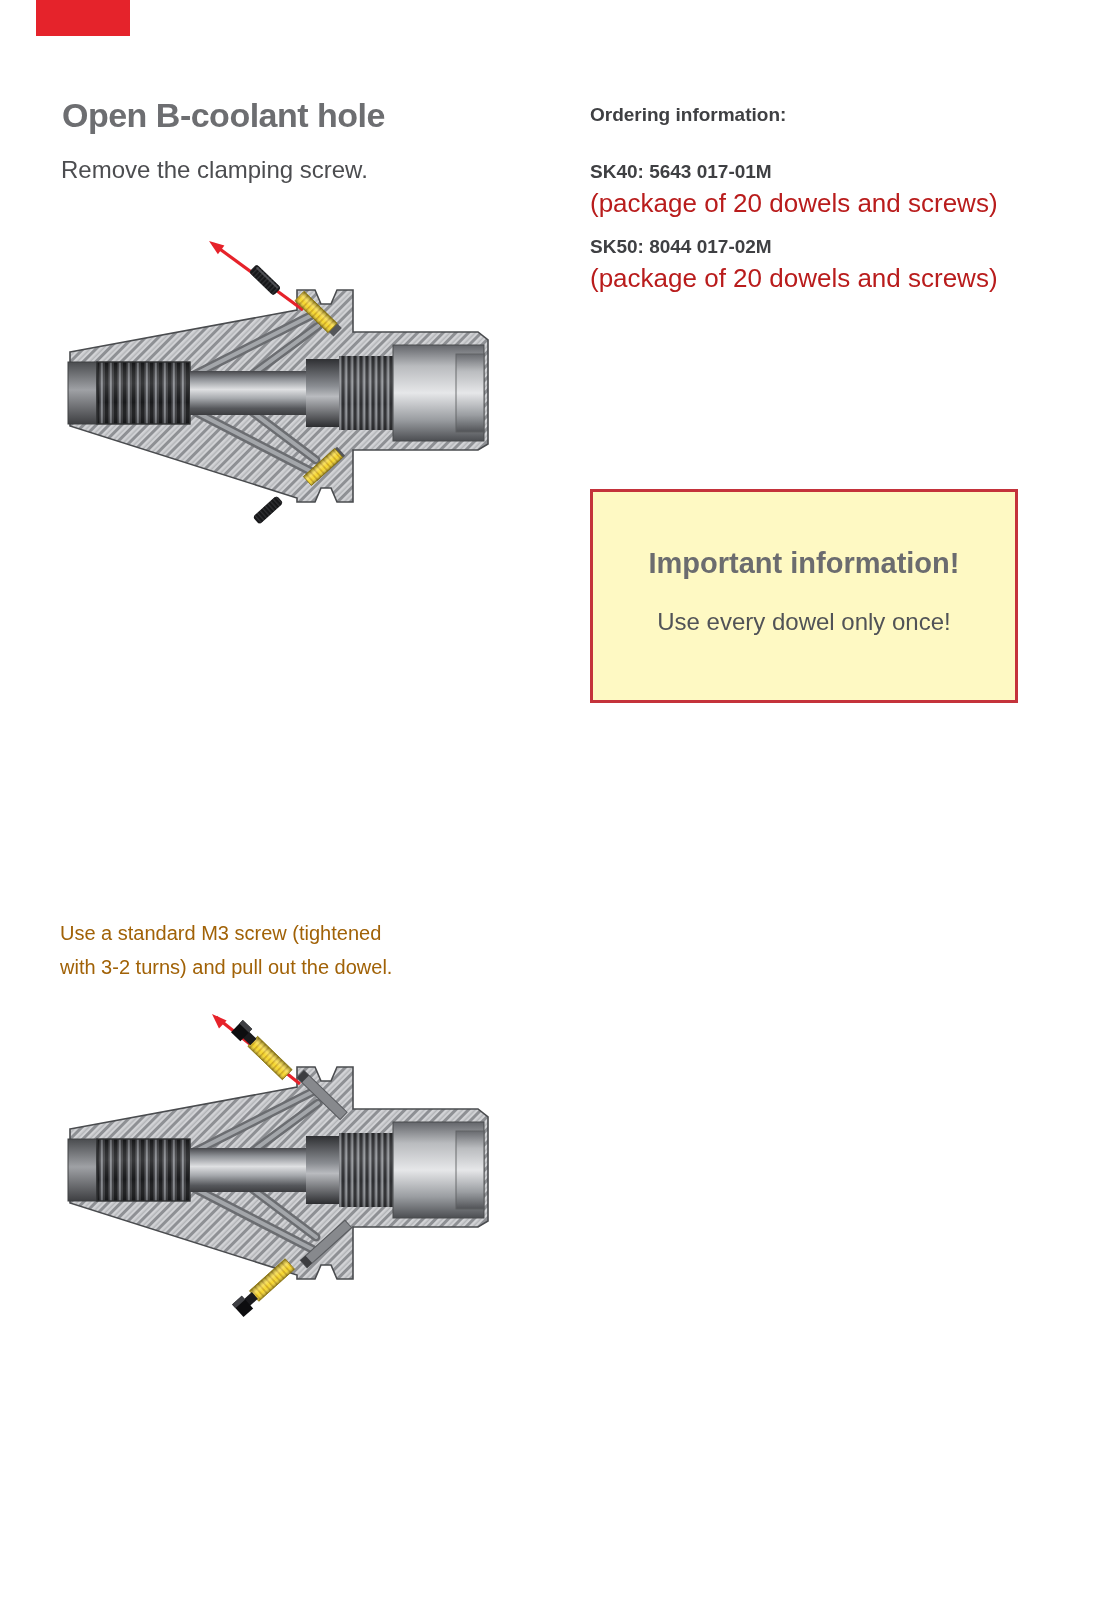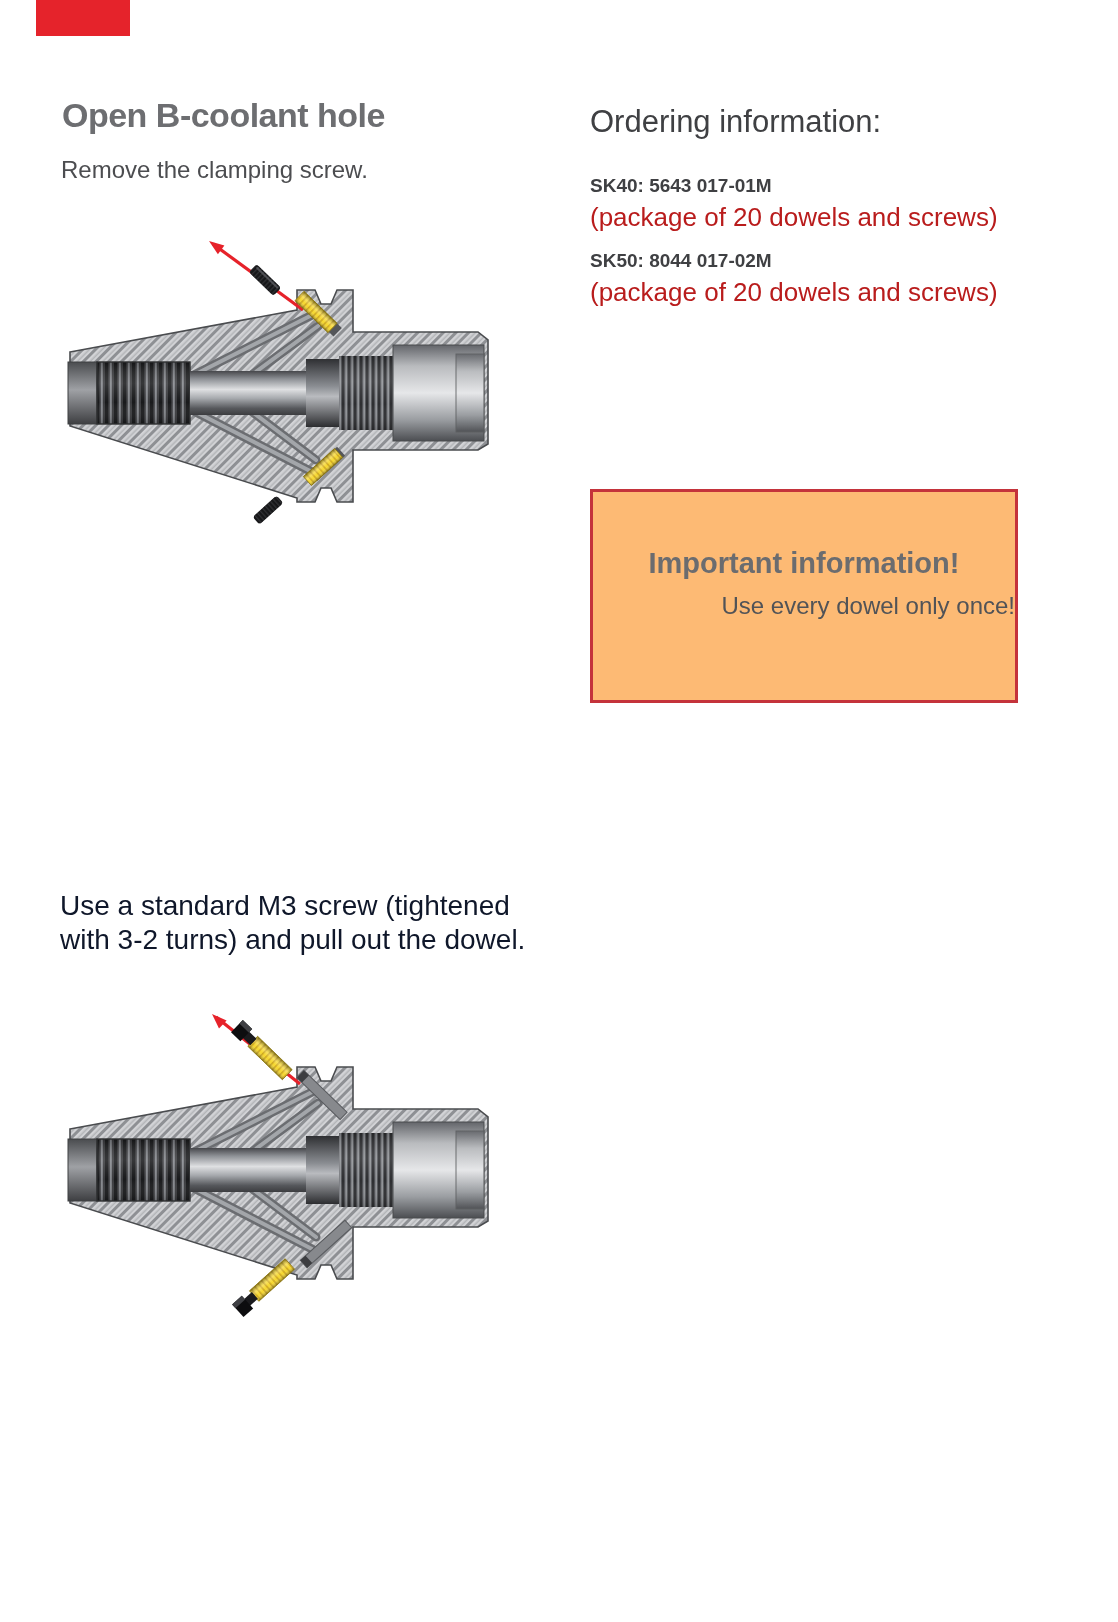--- a/index.html
+++ b/index.html
@@ -3,28 +3,28 @@
 <meta charset="utf-8">
 <style>
   html,body{margin:0;padding:0;background:#ffffff;}
   .page{position:relative;width:1118px;height:1622px;background:#ffffff;overflow:hidden;
         font-family:"Liberation Sans", sans-serif;padding-left:12px;}
   .abs{position:absolute;}
   .corner-tab{left:36px;top:0;width:94px;height:36px;background:#e5232b;}
   .h1{left:62px;top:96px;font-size:34px;font-weight:bold;color:#6d6e71;letter-spacing:-0.5px;}
   .sub1{left:61px;top:156px;font-size:24px;color:#4c4d50;}
   .ordering{left:590px;top:104px;width:460px;}
-  .ordering .head{font-size:31px;font-weight:normal;color:#3f4043;margin:0 0 30px 0;}
+  .ordering .head{font-size:19px;font-weight:bold;color:#3f4043;margin:0 0 30px 0;}
   .ordering .code{font-size:19px;font-weight:bold;color:#3f4043;line-height:32px;margin:0;}
   .ordering .note{font-size:26px;color:#b91c1c;line-height:30px;margin:0 0 13px 0;}
   .imp-box{left:590px;top:489px;width:422px;height:208px;border:3px solid #c4333b;
-           text-align:center;background:#fdba74;}
+           text-align:center;background:#fef9c3;}
   .imp-title{margin-top:55px;font-size:29px;font-weight:bold;color:#6b6c6f;}
-  .imp-body{margin-top:12px;font-size:24px;color:#515357;text-align:right;}
-  .step2-text{left:60px;top:889px;width:500px;font-size:28px;color:#0f172a;line-height:34px;}
+  .imp-body{margin-top:28px;font-size:24px;color:#515357;}
+  .step2-text{left:60px;top:916px;width:500px;font-size:20px;color:#a16207;line-height:34px;}
   .illu1{left:60px;top:230px;width:440px;height:300px;}
   .illu2{left:60px;top:960px;width:440px;height:360px;}
 </style>
 </head>
 <body>
 
 <div class="page">
 
   <div class="abs corner-tab"></div>
 

